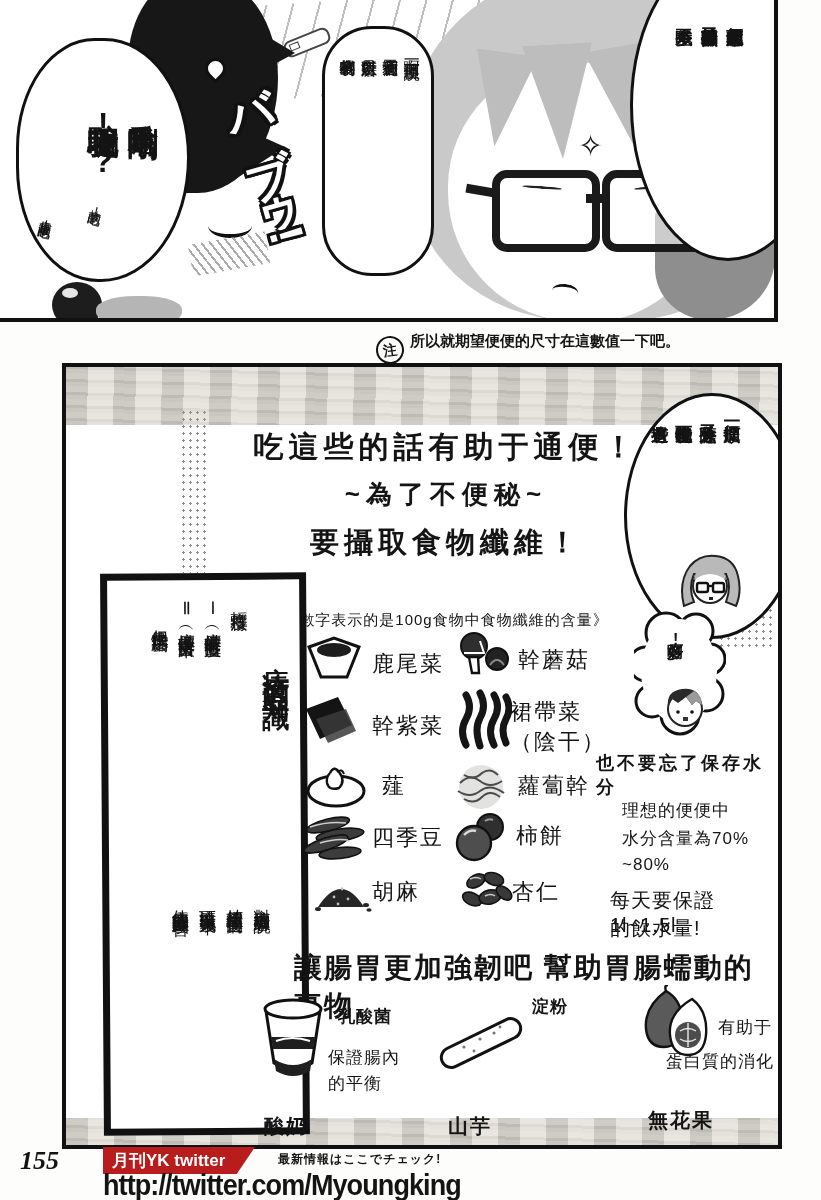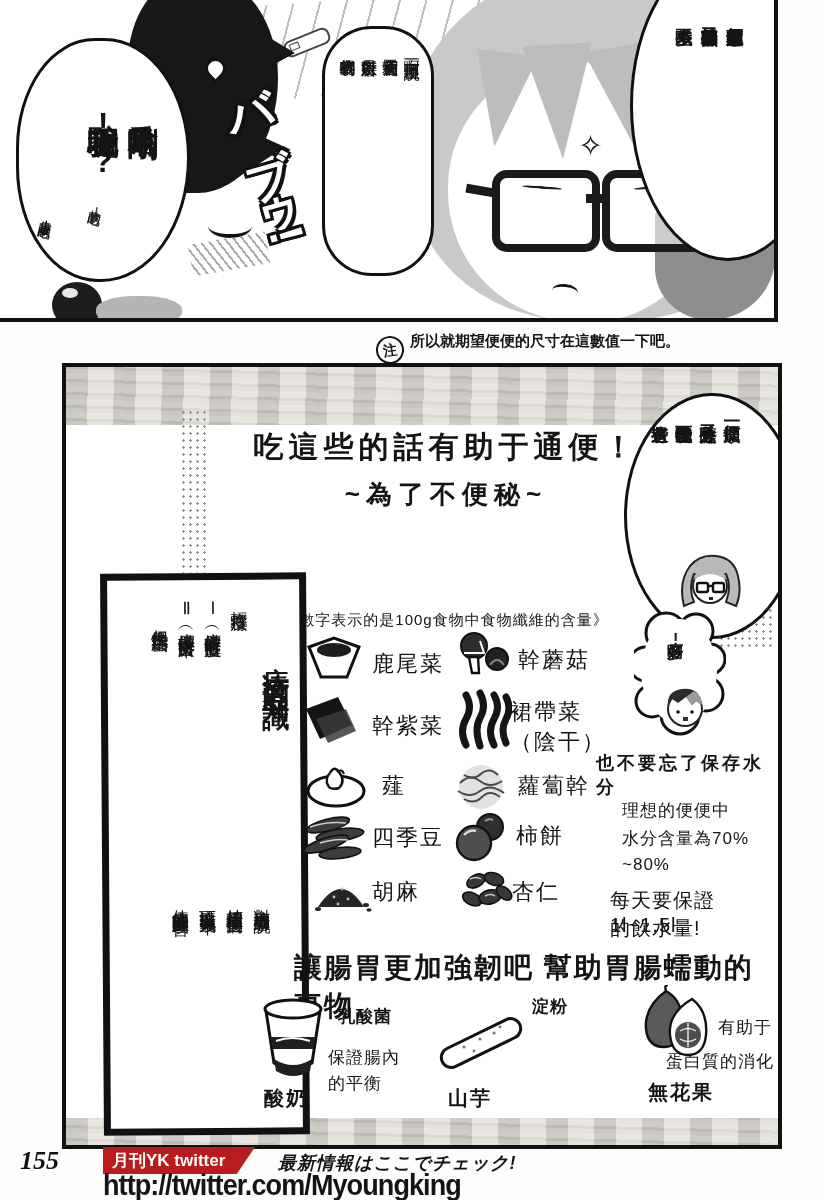--- a/index.html
+++ b/index.html
@@ -101,28 +101,28 @@
 
   .food-label{font-size:22px;letter-spacing:2px;}
 
   .hydra-head{left:530px;top:384px;font-size:18px;font-weight:bold;letter-spacing:3px;}
   .hydra-line{left:556px;font-size:17px;letter-spacing:1px;}
   .water-line{left:544px;font-size:20px;letter-spacing:1px;}
 
   .gut-head{left:228px;top:582px;font-size:28px;font-weight:bold;letter-spacing:2px;}
   .gut-tag{font-size:17px;font-weight:bold;letter-spacing:1px;}
   .gut-desc{font-size:17px;line-height:1.55;letter-spacing:1px;}
-  .gut-name{font-size:20px;font-weight:bold;letter-spacing:2px;}
+  .gut-name{font-size:20px;font-weight:bold;letter-spacing:2px;margin-top:28px;}
 
   
   .pageno{left:20px;top:1146px;font-family:"Liberation Serif",serif;font-style:italic;font-weight:bold;font-size:26px;}
   .badge{left:103px;top:1147px;width:152px;height:27px;background:#b91c1c;color:#fff;
          clip-path:polygon(0 0,100% 0,88% 100%,0 100%);font-size:17px;font-weight:bold;
          line-height:27px;padding-left:9px;box-sizing:border-box;}
-  .tagline{left:278px;top:1151px;font-size:18px;font-weight:bold;font-style:italic;letter-spacing:1px;}
+  .tagline{left:278px;top:1151px;font-size:12px;font-weight:bold;letter-spacing:1px;}
   .url{left:103px;top:1168px;font-size:30px;font-weight:bold;letter-spacing:-1px;
        transform:scaleX(.9);transform-origin:left top;}
 </style>
 </head>
 <body>
 
 <div class="page">
 
   <div class="panel1">
     <div class="abs speedlines"></div>
@@ -193,20 +193,21 @@
   </div>
 
   <div class="panel2">
     <div class="abs texband tex-top"></div>
     <div class="abs texband tex-bottom"></div>
     <div class="abs dotpat dots-left"></div>
     <div class="abs dotpat dots-right"></div>
 
     <div class="abs title t2">~為了不便秘~</div>
     <div class="abs title t1">吃這些的話有助于通便！</div>
+    <div class="abs title t3">要攝取食物纖維！</div>
     <div class="abs sub">《數字表示的是100g食物中食物纖維的含量》</div>
 
     <div class="abs bubble bubble2">
       <div class="abs b2-text v">
         <div>順便一提</div>
         <div>除了香蕉之外</div>
         <div>可以吃這些食物</div>
         <div>還有這些</div>
       </div>
     </div>

